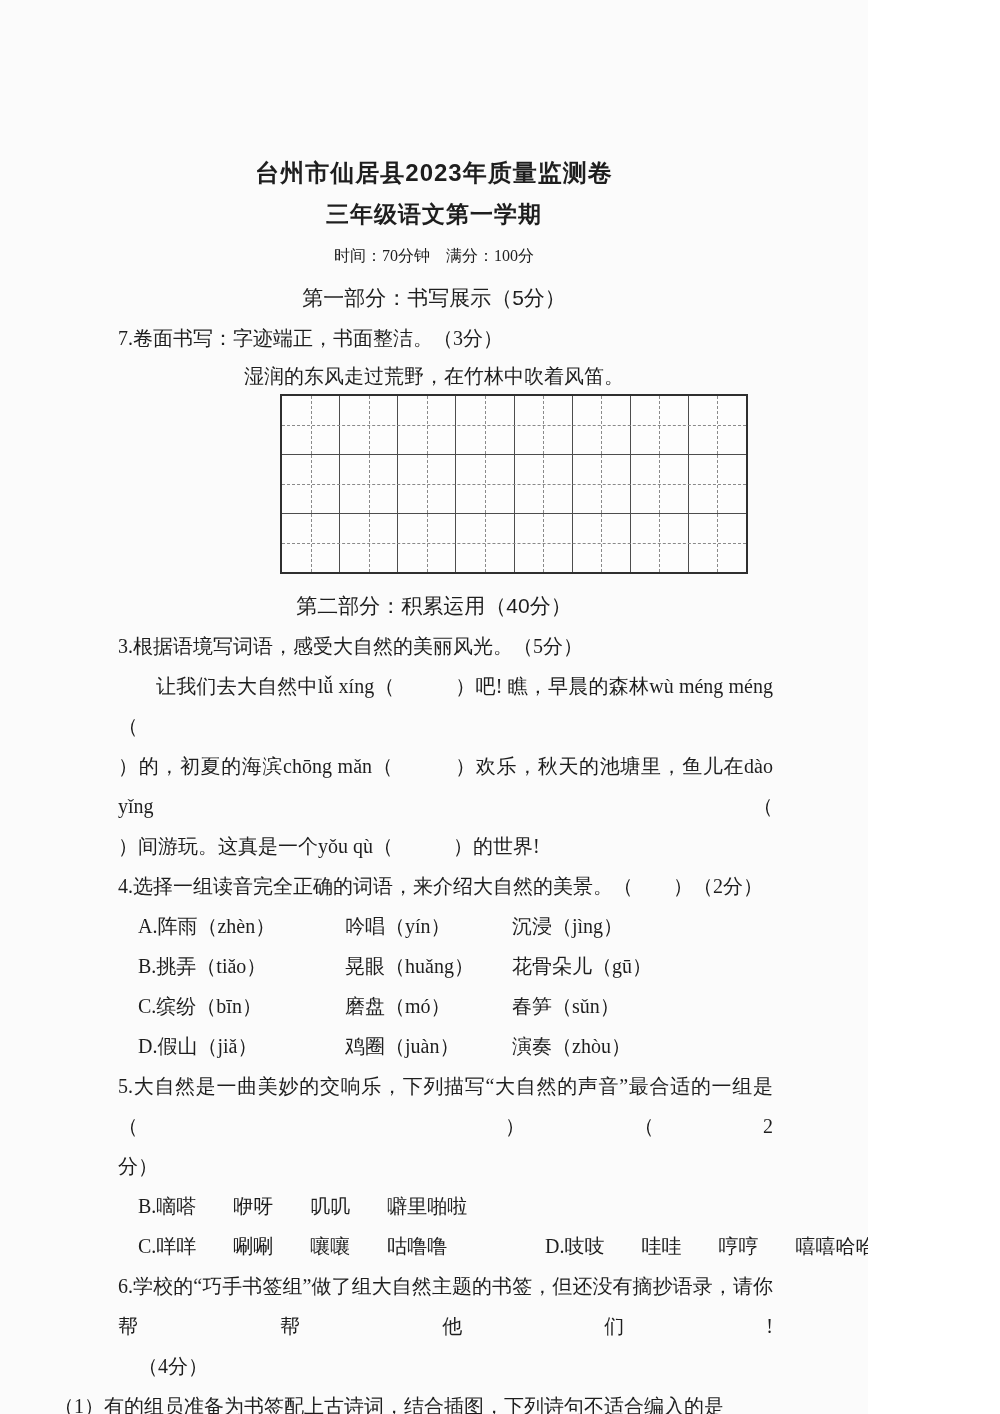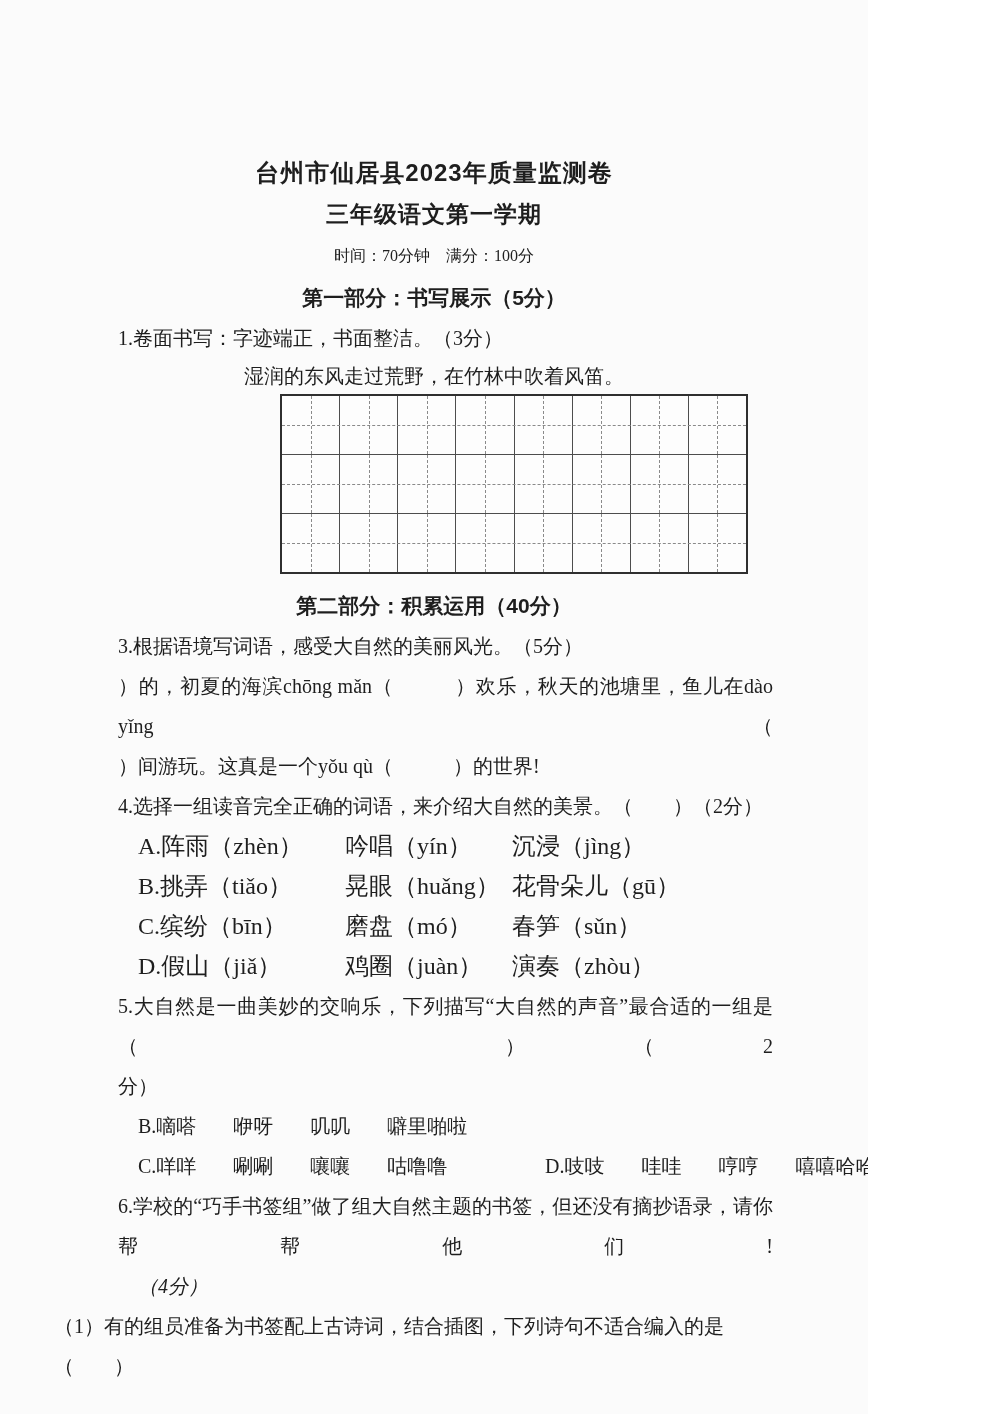--- a/index.html
+++ b/index.html
@@ -10,60 +10,60 @@
     background:#fbfbfb;
     color:#1e1e1e;
     font-family:"Liberation Serif", serif;
     padding-top:154px;
     overflow:hidden;
   }
   .center{text-align:center;}
   .title-main{font-family:"Liberation Sans",sans-serif;font-weight:700;font-size:24px;line-height:38px;letter-spacing:1px;}
   .title-sub{font-family:"Liberation Sans",sans-serif;font-weight:700;font-size:23px;line-height:40px;margin-top:2px;letter-spacing:1px;}
   .meta{font-size:16px;line-height:40px;margin-top:2px;}
-  .section-heading{font-family:"Liberation Sans",sans-serif;font-weight:700;font-size:21px;line-height:40px;margin-top:2px;}
+  .section-heading{font-family:"Liberation Sans",sans-serif;font-weight:400;font-size:21px;line-height:40px;margin-top:2px;}
   .body-line{margin:0 95px 0 118px;font-size:20px;line-height:40px;}
   .copy-sentence{font-size:20px;line-height:36px;text-align:center;}
   .justify-last{text-align:justify;text-align-last:justify;}
   .indent-2{text-indent:38px;}
-  .indent-a{margin-left:138px;font-style:italic;}
+  .indent-a{margin-left:138px;}
   .indent-b{margin-left:130px;}
 
   
   .writing-grid{
     box-sizing:border-box;
     margin:0 0 12px 280px;
     width:468px;
     border:2px solid #2f2f2f;
     background:#fdfdfd;
   }
   .grid-row{display:flex;position:relative;height:58px;border-bottom:1px solid #4d4d4d;}
   .grid-row:last-child{border-bottom:none;}
   .grid-row::after{content:'';position:absolute;left:0;right:0;top:50%;border-top:1px dashed #8a8a8a;}
   .grid-cell{position:relative;flex:1;border-right:1px solid #4d4d4d;}
   .grid-cell:last-child{border-right:none;}
   .grid-cell::before{content:'';position:absolute;top:0;bottom:0;left:50%;border-left:1px dashed #8a8a8a;}
 
   
-  .opt-row{display:grid;grid-template-columns:207px 167px 1fr;margin:0 95px 0 138px;font-size:24px;line-height:40px;}
+  .opt-row{display:grid;grid-template-columns:207px 167px 1fr;margin:0 95px 0 138px;font-size:20px;line-height:40px;}
   
   .snd-row{display:grid;grid-template-columns:407px 1fr;margin:0 60px 0 138px;font-size:20px;line-height:40px;}
   .snd-half{display:flex;gap:37px;white-space:nowrap;}
 </style>
 </head>
 <body>
 
 <div class="page">
 
   <div class="center title-main">台州市仙居县2023年质量监测卷</div>
   <div class="center title-sub">三年级语文第一学期</div>
   <div class="center meta">时间：70分钟　满分：100分</div>
 
   <div class="center section-heading">第一部分：书写展示（5分）</div>
-  <div class="body-line">1.卷面书写：字迹端正，书面整洁。（3分）</div>
+  <div class="body-line">7.卷面书写：字迹端正，书面整洁。（3分）</div>
   <div class="copy-sentence">湿润的东风走过荒野，在竹林中吹着风笛。</div>
 
   <div class="writing-grid">
       <div class="grid-row">
         <div class="grid-cell"></div>
         <div class="grid-cell"></div>
         <div class="grid-cell"></div>
         <div class="grid-cell"></div>
         <div class="grid-cell"></div>
         <div class="grid-cell"></div>
@@ -88,20 +88,21 @@
         <div class="grid-cell"></div>
         <div class="grid-cell"></div>
         <div class="grid-cell"></div>
         <div class="grid-cell"></div>
       </div>
     </div>
 
   <div class="center section-heading">第二部分：积累运用（40分）</div>
 
   <div class="body-line">3.根据语境写词语，感受大自然的美丽风光。（5分）</div>
+  <div class="body-line justify-last indent-2">让我们去大自然中lǚ xíng（　　　）吧! 瞧，早晨的森林wù méng méng（</div>
   <div class="body-line justify-last">）的，初夏的海滨chōng mǎn（　　　）欢乐，秋天的池塘里，鱼儿在dào yǐng（</div>
   <div class="body-line">）间游玩。这真是一个yǒu qù（　　　）的世界!</div>
 
   <div class="body-line">4.选择一组读音完全正确的词语，来介绍大自然的美景。（　　）（2分）</div>
   <div class="opt-row">
     <span>A.阵雨（zhèn）</span>
     <span>吟唱（yín）</span>
     <span>沉浸（jìng）</span>
   </div>
   <div class="opt-row">

